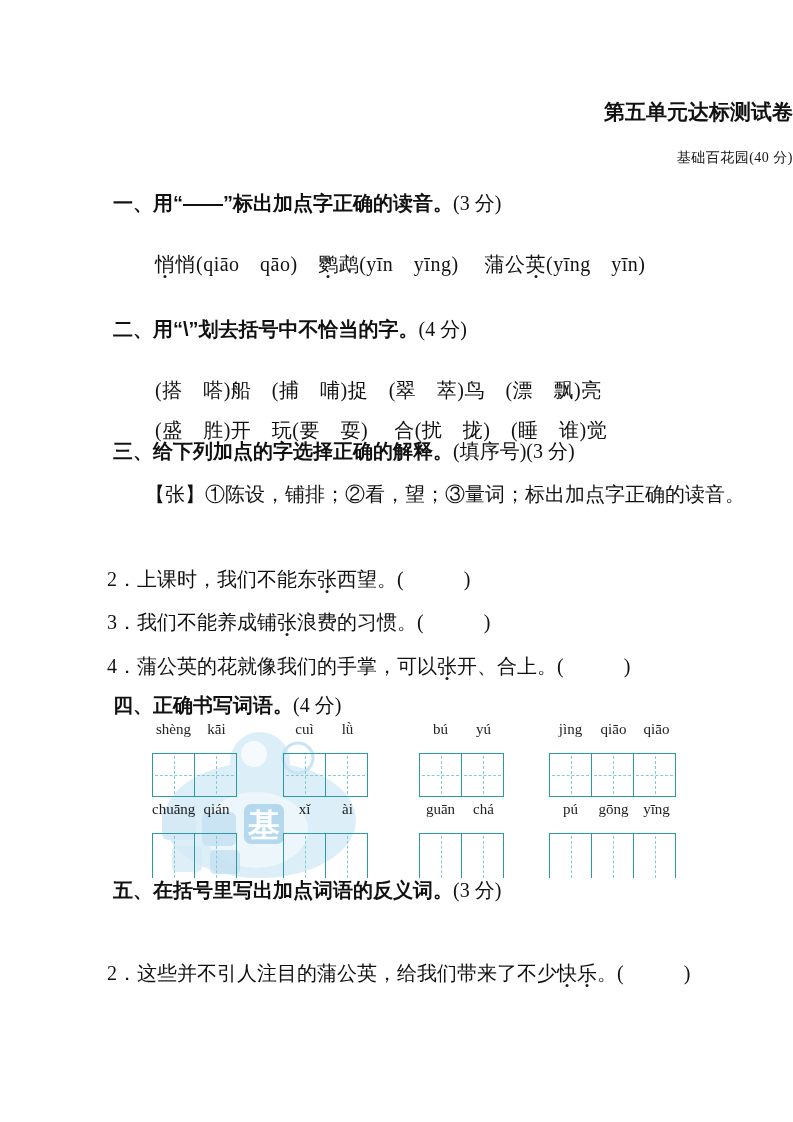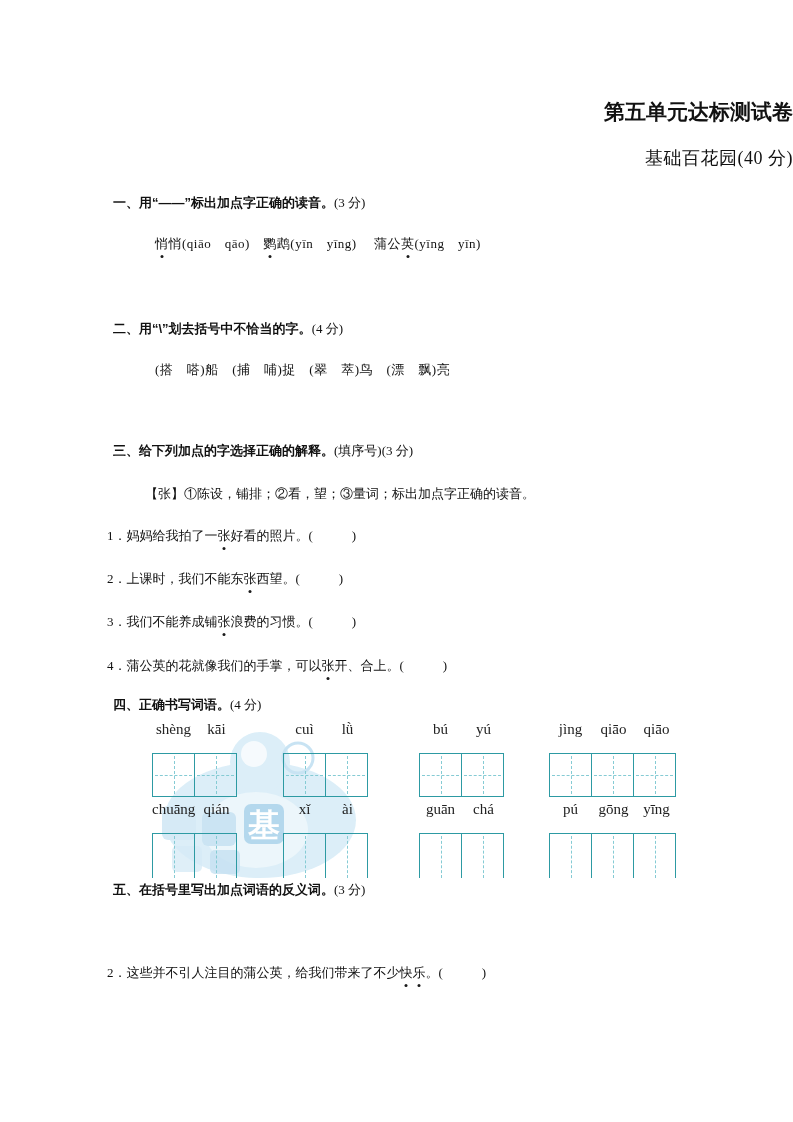--- a/index.html
+++ b/index.html
@@ -2,27 +2,27 @@
 <html><head>
 <meta charset="utf-8">
 <style>
   html,body{margin:0;padding:0;background:#e8e8e8;}
   .page{
     position:relative;width:793px;height:1122px;margin:0 auto;
     background:#ffffff;overflow:hidden;
     font-family:"Liberation Serif","DejaVu Serif",serif;
     color:#111;
   }
-  .line{position:absolute;white-space:nowrap;font-size:13px;line-height:24px;z-index:2;}
+  .line{position:absolute;white-space:nowrap;font-size:20px;line-height:24px;z-index:2;}
   .center{left:0;width:100%;text-align:right;}
   .title{font-family:"Liberation Sans","DejaVu Sans",sans-serif;font-weight:700;font-size:21px;}
-  .subtitle{font-size:18px;font-weight:500;letter-spacing:.5px;}
+  .subtitle{font-size:14px;font-weight:500;letter-spacing:.5px;}
   .heading{font-family:"Liberation Sans","DejaVu Sans",sans-serif;font-weight:700;}
   .heading .score{font-family:"Liberation Serif","DejaVu Serif",serif;font-weight:400;}
-  .indent{letter-spacing:.5px;}
+  .indent{letter-spacing:.5px;margin-top:20px;}
   
   .dc{position:relative;display:inline-block;}
   .dc::after{
     content:"";position:absolute;left:50%;bottom:-2px;transform:translateX(-50%);
     width:3px;height:3px;border-radius:50%;background:#1a1a1a;
   }
   
   .grid-row{position:absolute;left:152px;display:flex;z-index:1;}
   .grid-group{flex:none;}
   .grid-group:nth-child(2){margin-left:45px;}
@@ -70,24 +70,24 @@
   </div>
 
   <div class="line center title" style="top:100px">第五单元达标测试卷</div>
   <div class="line center subtitle" style="top:146px">基础百花园(40 分)</div>
 
   <div class="line heading" style="left:113px;top:191px"><span>一、用“——”标出加点字正确的读音。</span><span class="score">(3 分)</span></div>
   <div class="line indent" style="left:155px;top:232px"><span class="dc">悄</span>悄(qiāo　qāo)　<span class="dc">鹦</span>鹉(yīn　yīng)　 蒲公<span class="dc">英</span>(yīng　yīn)</div>
 
   <div class="line heading" style="left:113px;top:317px"><span>二、用“\”划去括号中不恰当的字。</span><span class="score">(4 分)</span></div>
   <div class="line indent" style="left:155px;top:358px">(搭　嗒)船　(捕　哺)捉　(翠　萃)鸟　(漂　飘)亮</div>
+  <div class="line indent" style="left:155px;top:398px">(盛　胜)开　玩(要　耍)　 合(扰　拢)　(睡　谁)觉</div>
 
   <div class="line heading" style="left:113px;top:439px"><span>三、给下列加点的字选择正确的解释。</span><span class="score">(填序号)(3 分)</span></div>
   <div class="line" style="left:145px;top:482px">【张】①陈设，铺排；②看，望；③量词；标出加点字正确的读音。</div>
-  <div class="line" style="left:107px;top:524px">1．妈妈给我拍了一<span class="dc">张</span>好看的照片。(　　　)</div>
   <div class="line" style="left:107px;top:567px">2．上课时，我们不能东<span class="dc">张</span>西望。(　　　)</div>
   <div class="line" style="left:107px;top:610px">3．我们不能养成铺<span class="dc">张</span>浪费的习惯。(　　　)</div>
   <div class="line" style="left:107px;top:654px">4．蒲公英的花就像我们的手掌，可以<span class="dc">张</span>开、合上。(　　　)</div>
 
   <div class="line heading" style="left:113px;top:693px"><span>四、正确书写词语。</span><span class="score">(4 分)</span></div>
   <div class="grid-row" style="top:719px">
       <div class="grid-group">
         <div class="pinyin-row">
           <span class="py">shèng</span>
           <span class="py">kāi</span>

